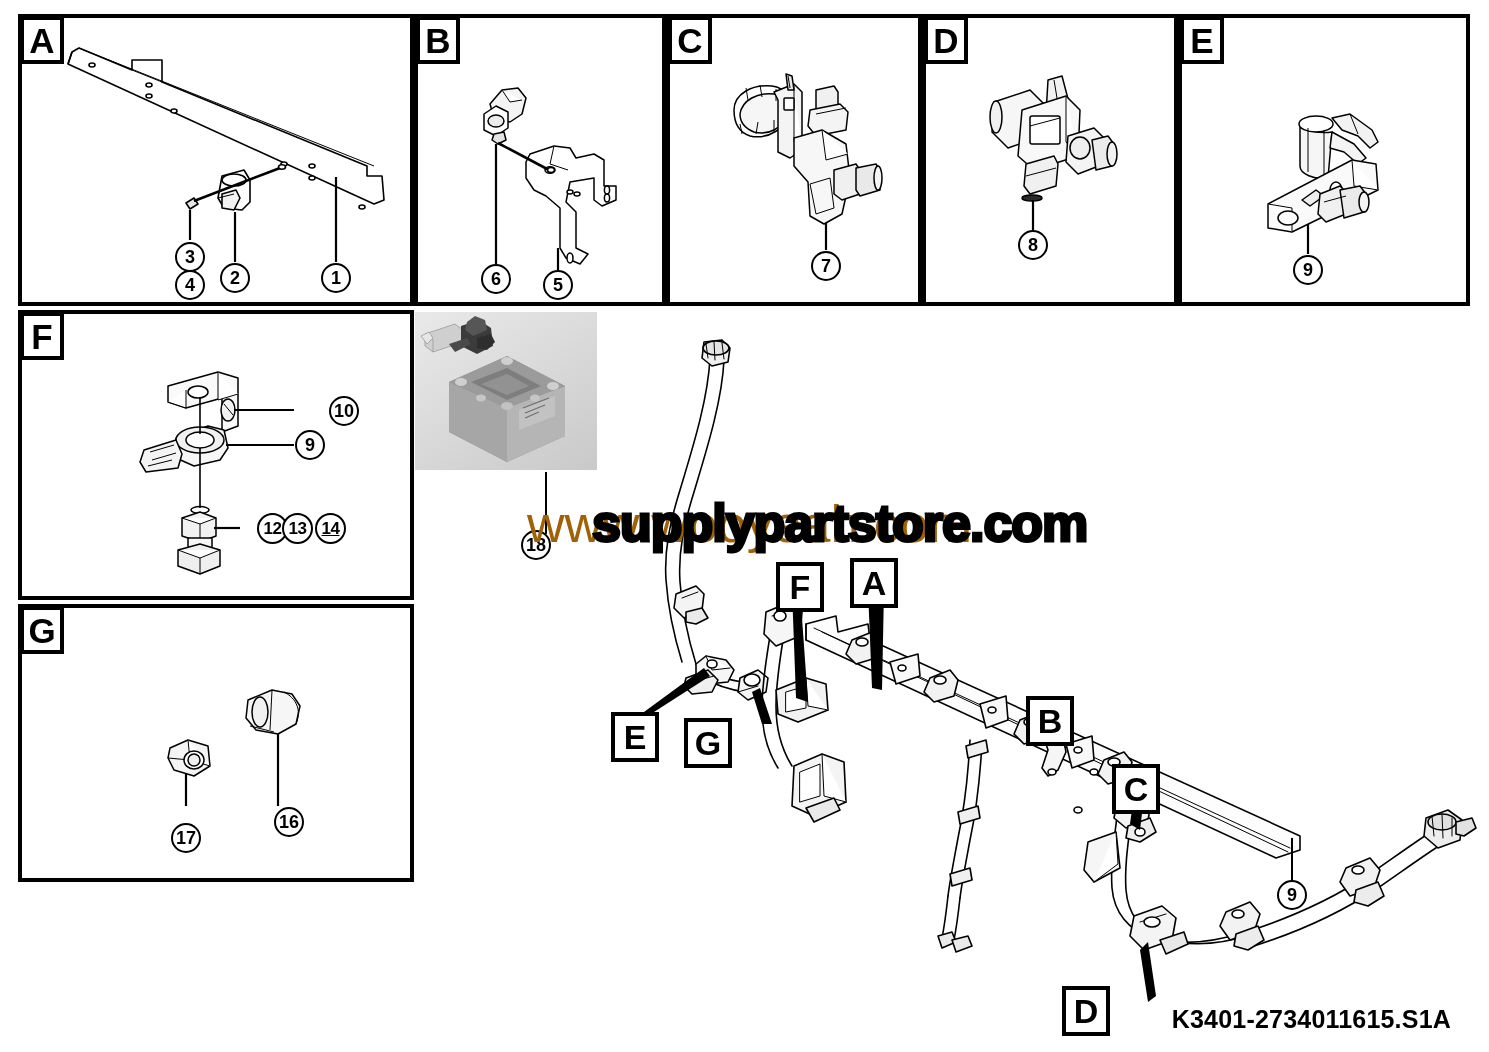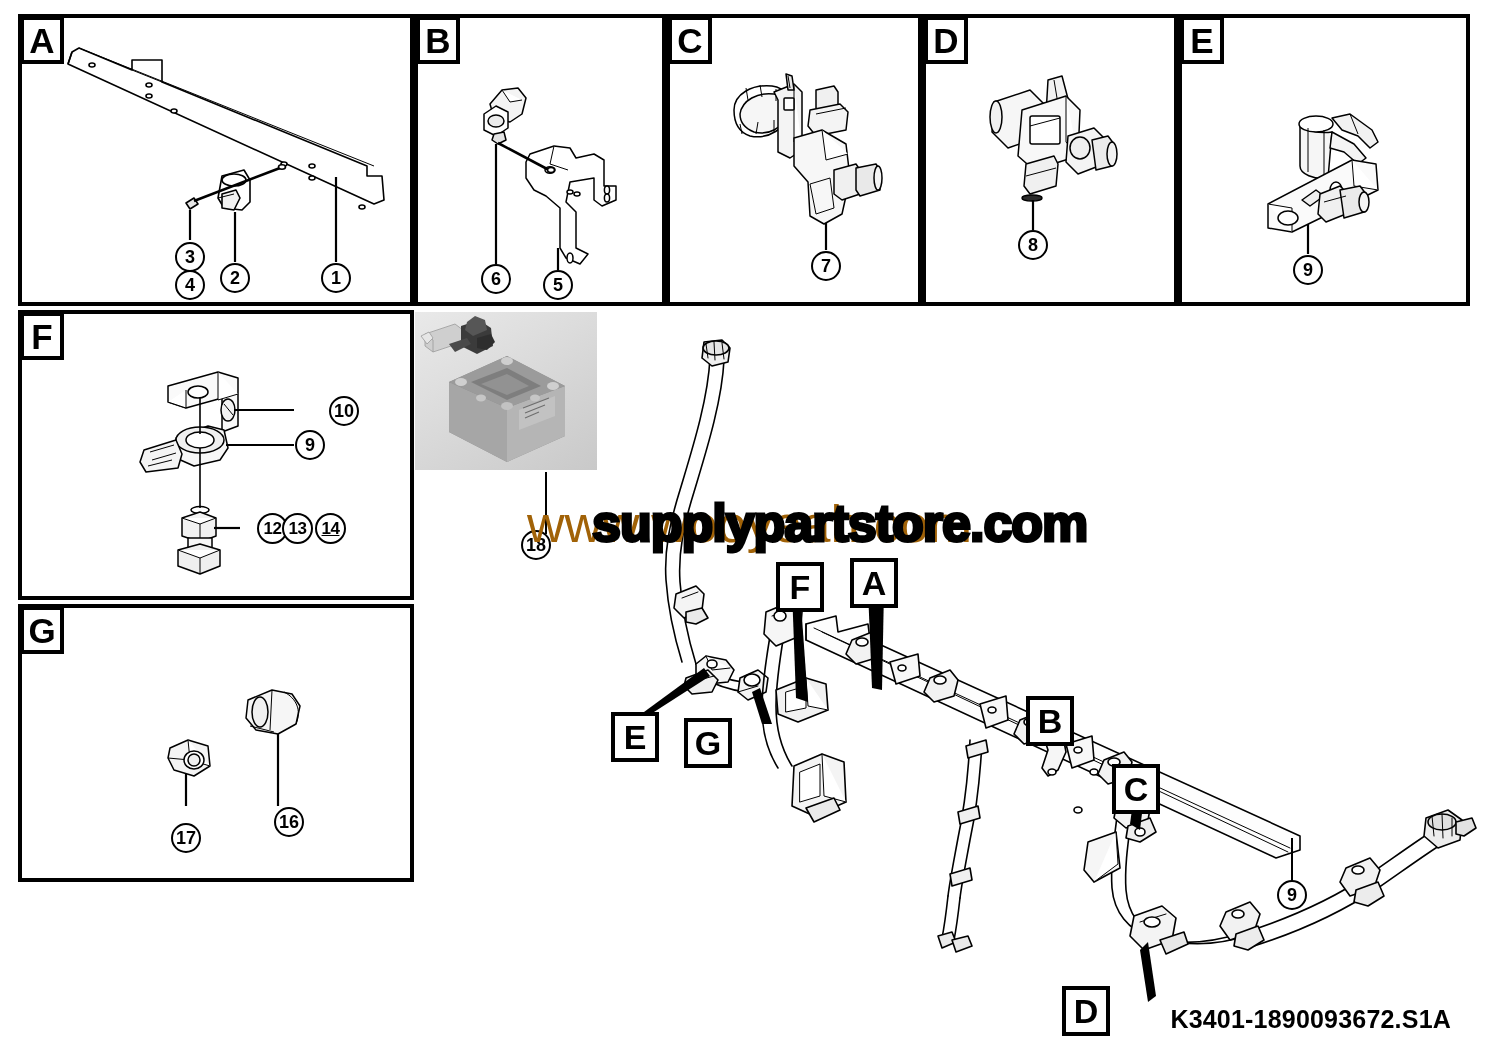--- a/index.html
+++ b/index.html
@@ -542,15 +542,15 @@
   <div class="lbox" style="left:684px;top:718px;">G</div>
   <div class="lbox" style="left:1026px;top:696px;">B</div>
   <div class="lbox" style="left:1112px;top:764px;">C</div>
   <div class="lbox" style="left:1062px;top:986px;">D</div>
 
   <div class="bubble" style="left:1277px;top:880px;">9</div>
 
   <div class="wm" id="wm-blue">www.wooyeah.com</div>
   <div class="wm" id="wm-outline">supplypartstore.com</div>
 
-  <div id="partnumber">K3401-1890093672.S1A</div>
+  <div id="partnumber">K3401-2734011615.S1A</div>
 
 </div>
 
 </body></html>

